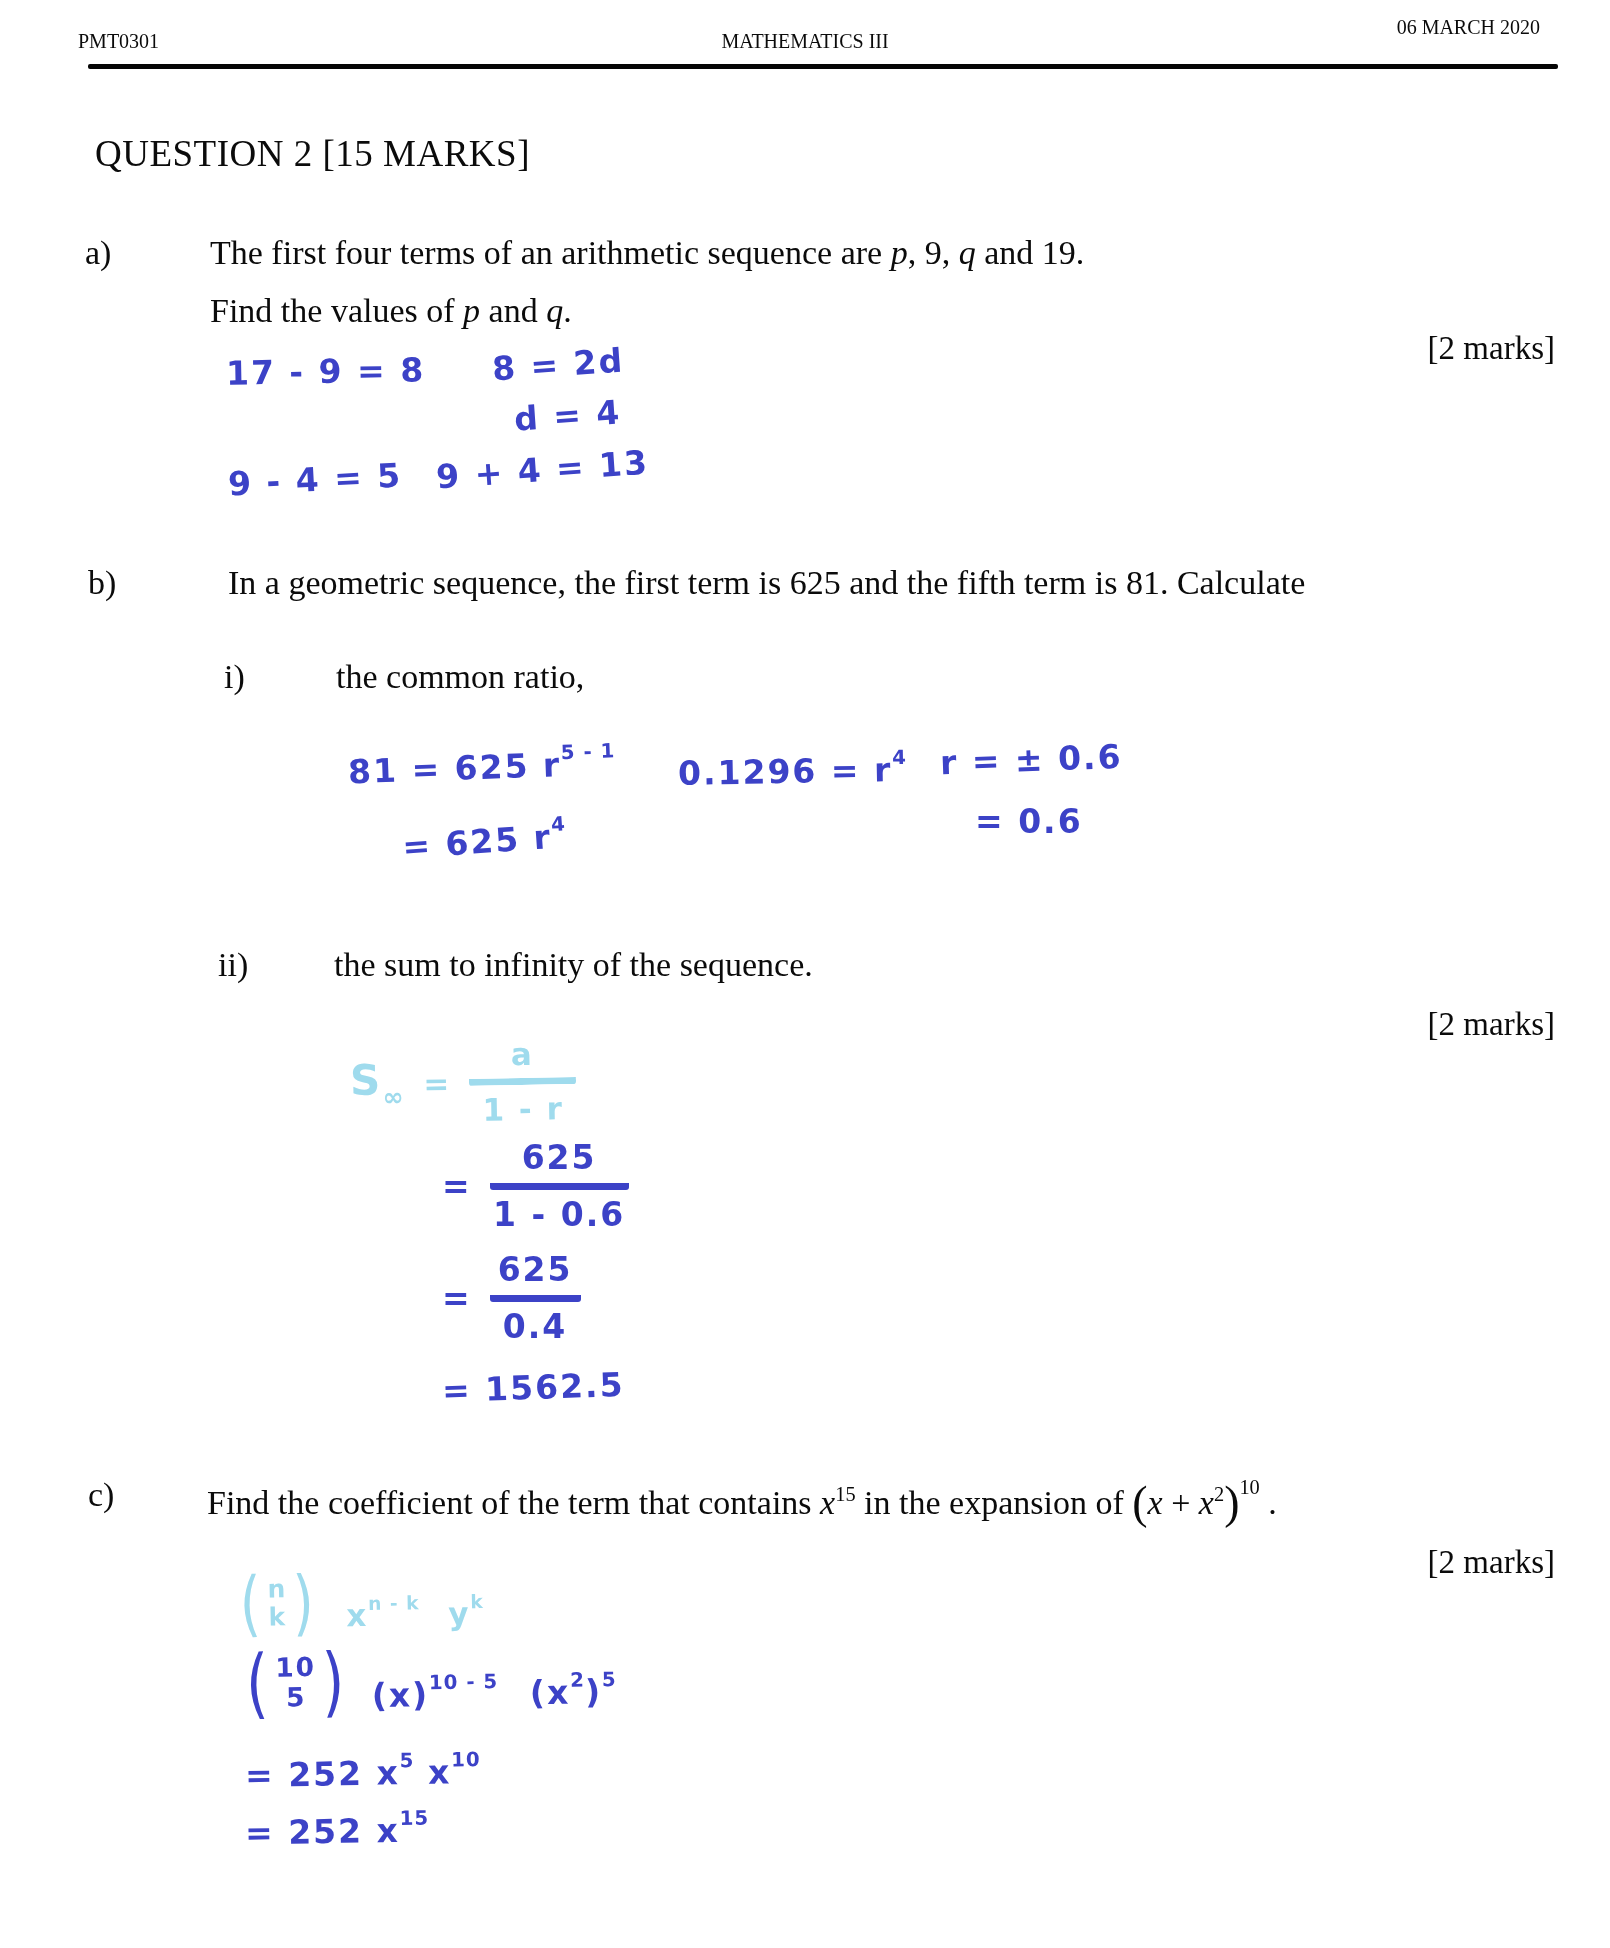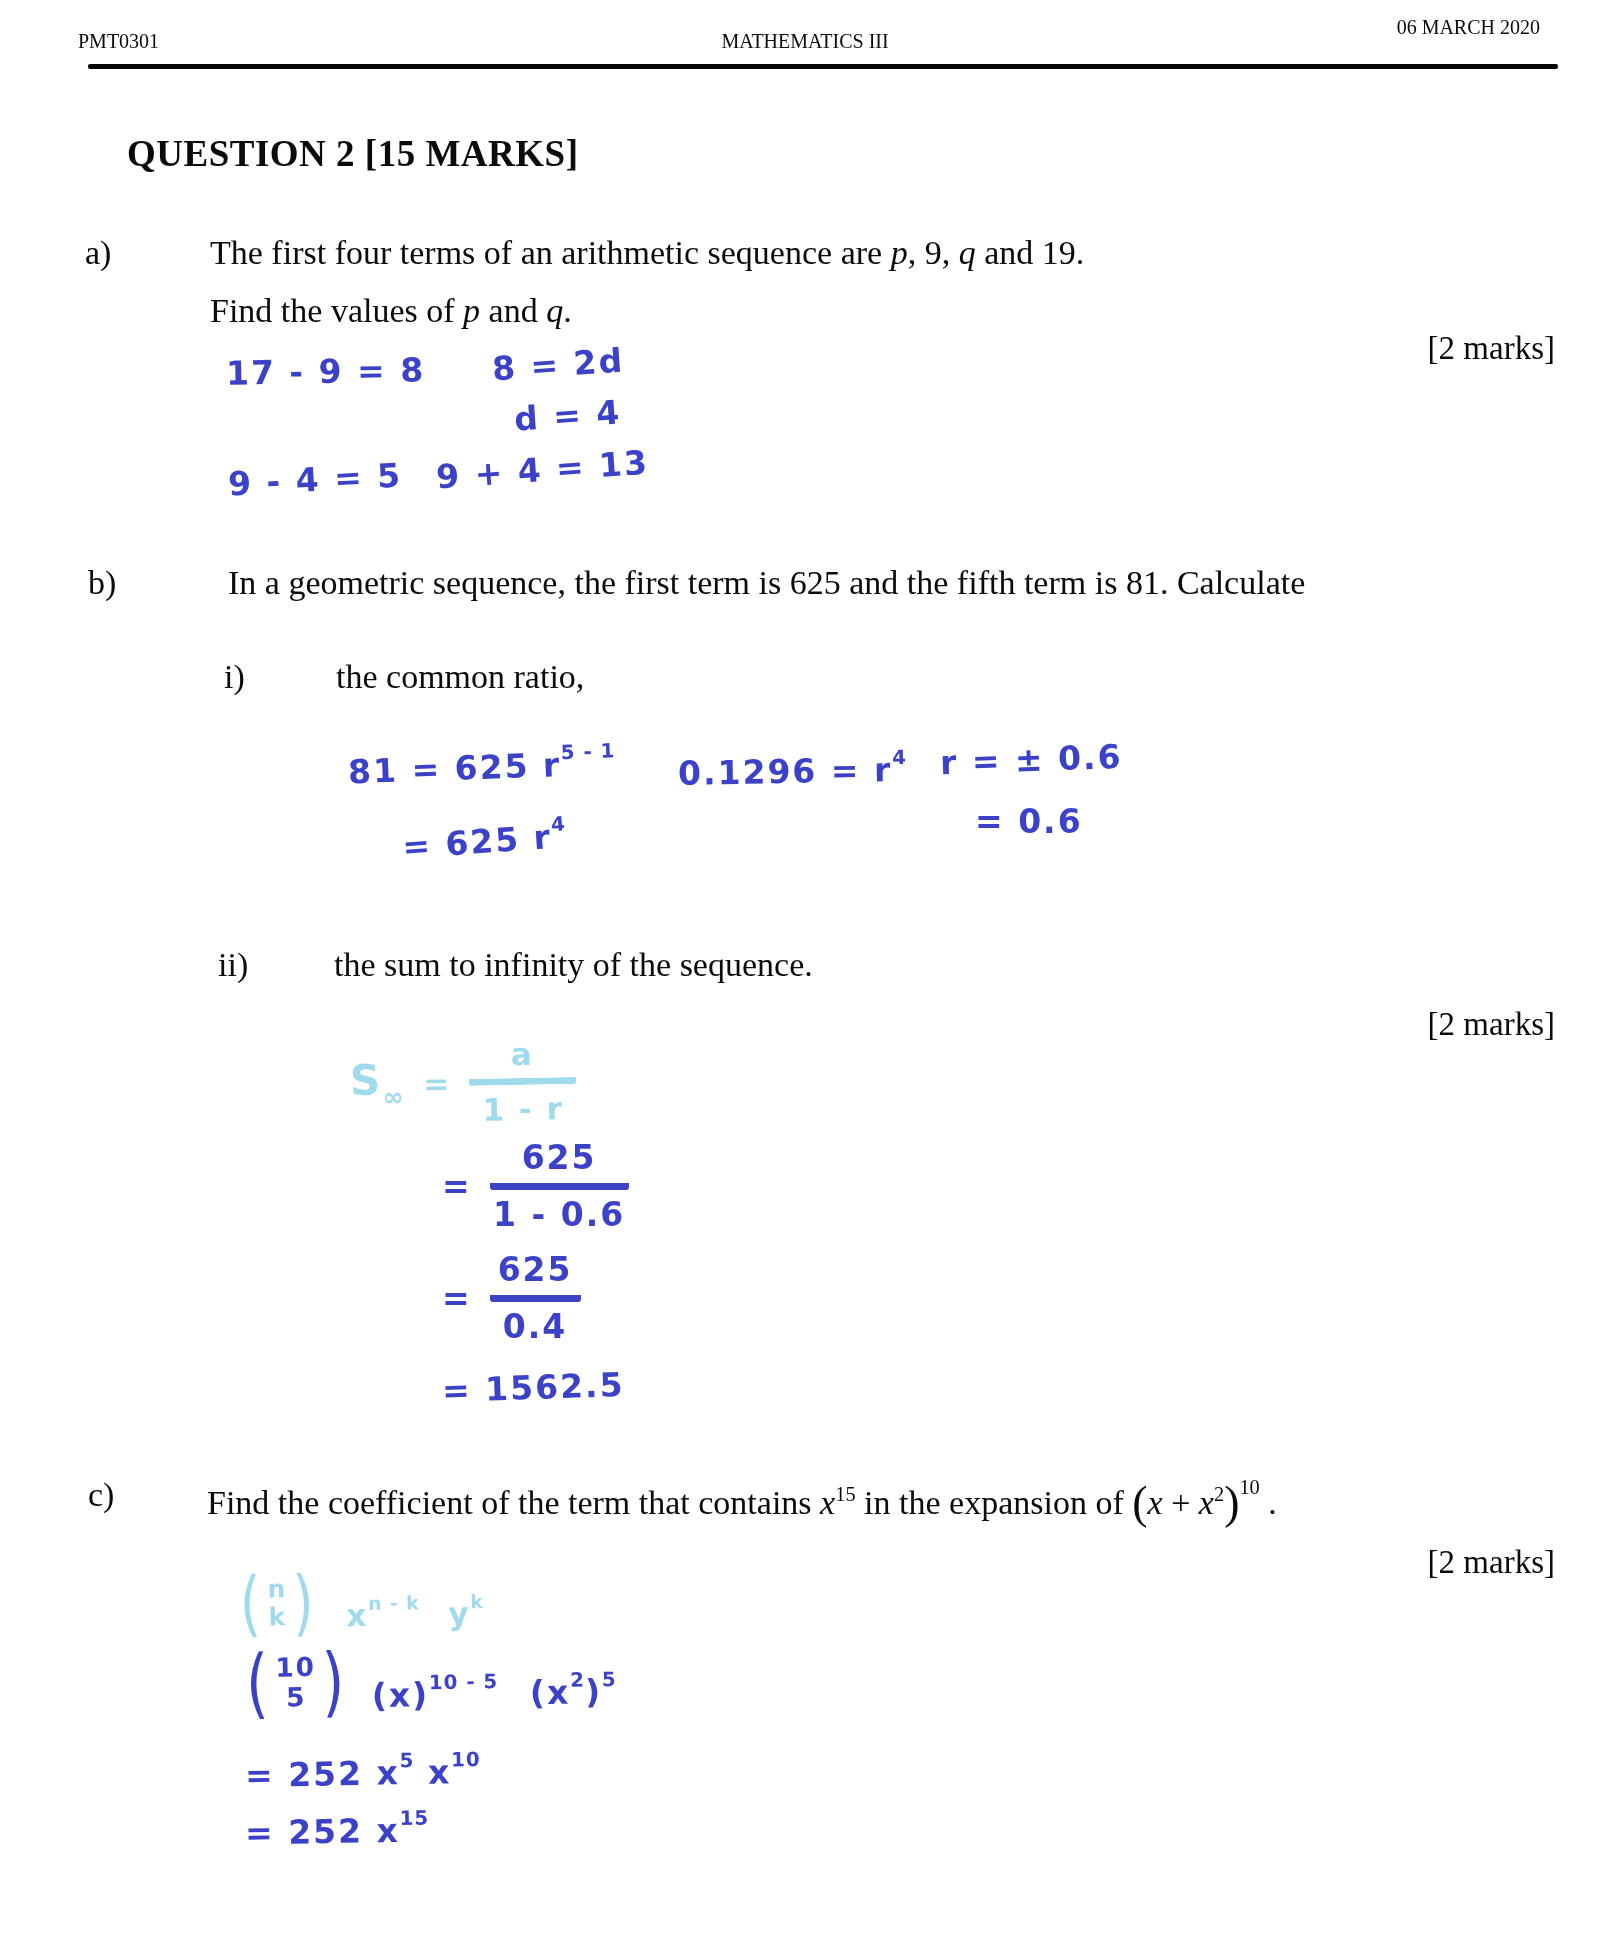--- a/index.html
+++ b/index.html
@@ -17,21 +17,21 @@
     background:var(--paper);
     margin:0 auto;
     overflow:hidden;
     font-family:"Liberation Serif", serif;
     color:var(--text);
   }
   .abs{position:absolute;white-space:nowrap;}
   
   .print{font-family:"Liberation Serif", serif;font-size:34px;color:var(--text);}
   .hdr{font-size:20px;}
-  .title{font-size:37px;font-weight:bold;letter-spacing:0.5px;margin-left:32px;}
+  .title{font-size:37px;font-weight:normal;letter-spacing:0.5px;}
   .marks{font-size:33px;text-align:right;}
   .iv{font-style:italic;}
   .psup{font-size:.6em;vertical-align:.65em;}
   .bigparen{font-size:1.35em;font-weight:400;vertical-align:-0.08em;}
   .rule{background:#050505;height:5px;border-radius:2px;}
   
   .hw{
     font-family:"DejaVu Sans", sans-serif;
     color:var(--ink);
     font-size:33px;

